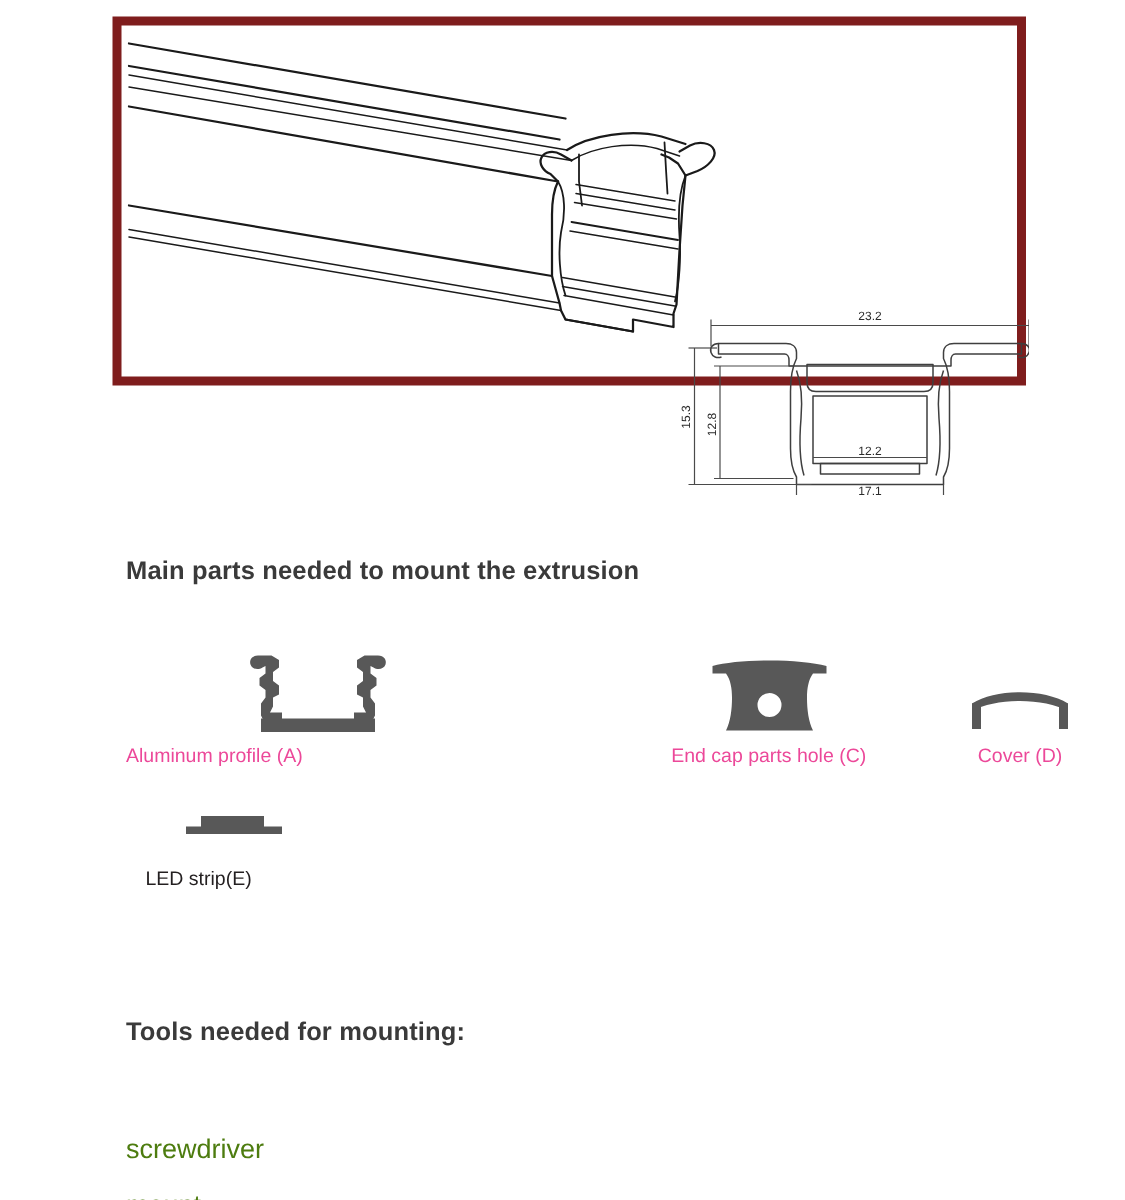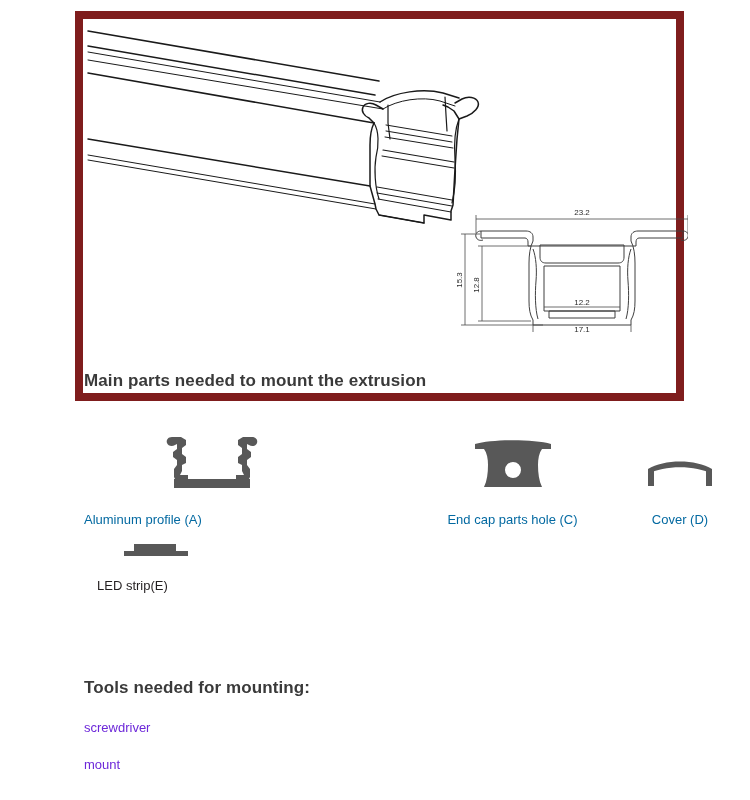--- a/index.html
+++ b/index.html
@@ -15,22 +15,22 @@
     color: #231f20;
     overflow: hidden;
   }
 
   
   #drawing-frame {
     position: absolute;
     left: 75px;
     top: 11px;
     width: 609px;
-    height: 390px;
-    border: 8px solid #7f1d1d;
+    height: 246px;
+    border: 6px solid #7f1d1d;
     box-sizing: border-box;
     background: #ffffff;
   }
   #drawing-frame svg,
   #parts-row svg,
   #led-strip-figure svg {
     display: block;
   }
 
   
@@ -60,26 +60,26 @@
     height: 115px;
   }
   .part-art {
     position: absolute;
     bottom: 34px;
     left: 50%;
     transform: translateX(-50%);
   }
   .part-label {
     position: absolute;
-    bottom: 0;
+    bottom: 16px;
     left: 0;
     width: 100%;
     text-align: center;
     font-size: 13px;
-    color: #0369a1;
+    color: #ec4899;
     white-space: nowrap;
   }
   #part-cell-0 { left: 0px;   width: 215px; }
   #part-cell-1 { left: 195px; width: 160px; }
   #part-cell-2 { left: 330px; width: 215px; }
   #part-cell-3 { left: 530px; width: 150px; }
   #part-cell-0 .part-label { text-align: left; padding-left: 9px; box-sizing: border-box; }
   #part-cell-0 .part-art { left: 85px; transform: none; }
 
   
@@ -101,23 +101,24 @@
     top: 42px;
     font-size: 13px;
     color: #231f20;
     white-space: nowrap;
   }
 
   
   .tool-item {
     position: absolute;
     left: 84px;
-    font-size: 13px;
-    color: #6d28d9;
+    font-size: 18px;
+    color: #4d7c0f;
     white-space: nowrap;
+    margin-top: 36px;
   }
   #tool-item-0 { top: 720px; }
   #tool-item-1 { top: 757px; }
 </style>
 </head>
 <body>
 
 <div id="drawing-frame">
   <svg width="605" height="313" viewBox="0 0 605 313">
 

